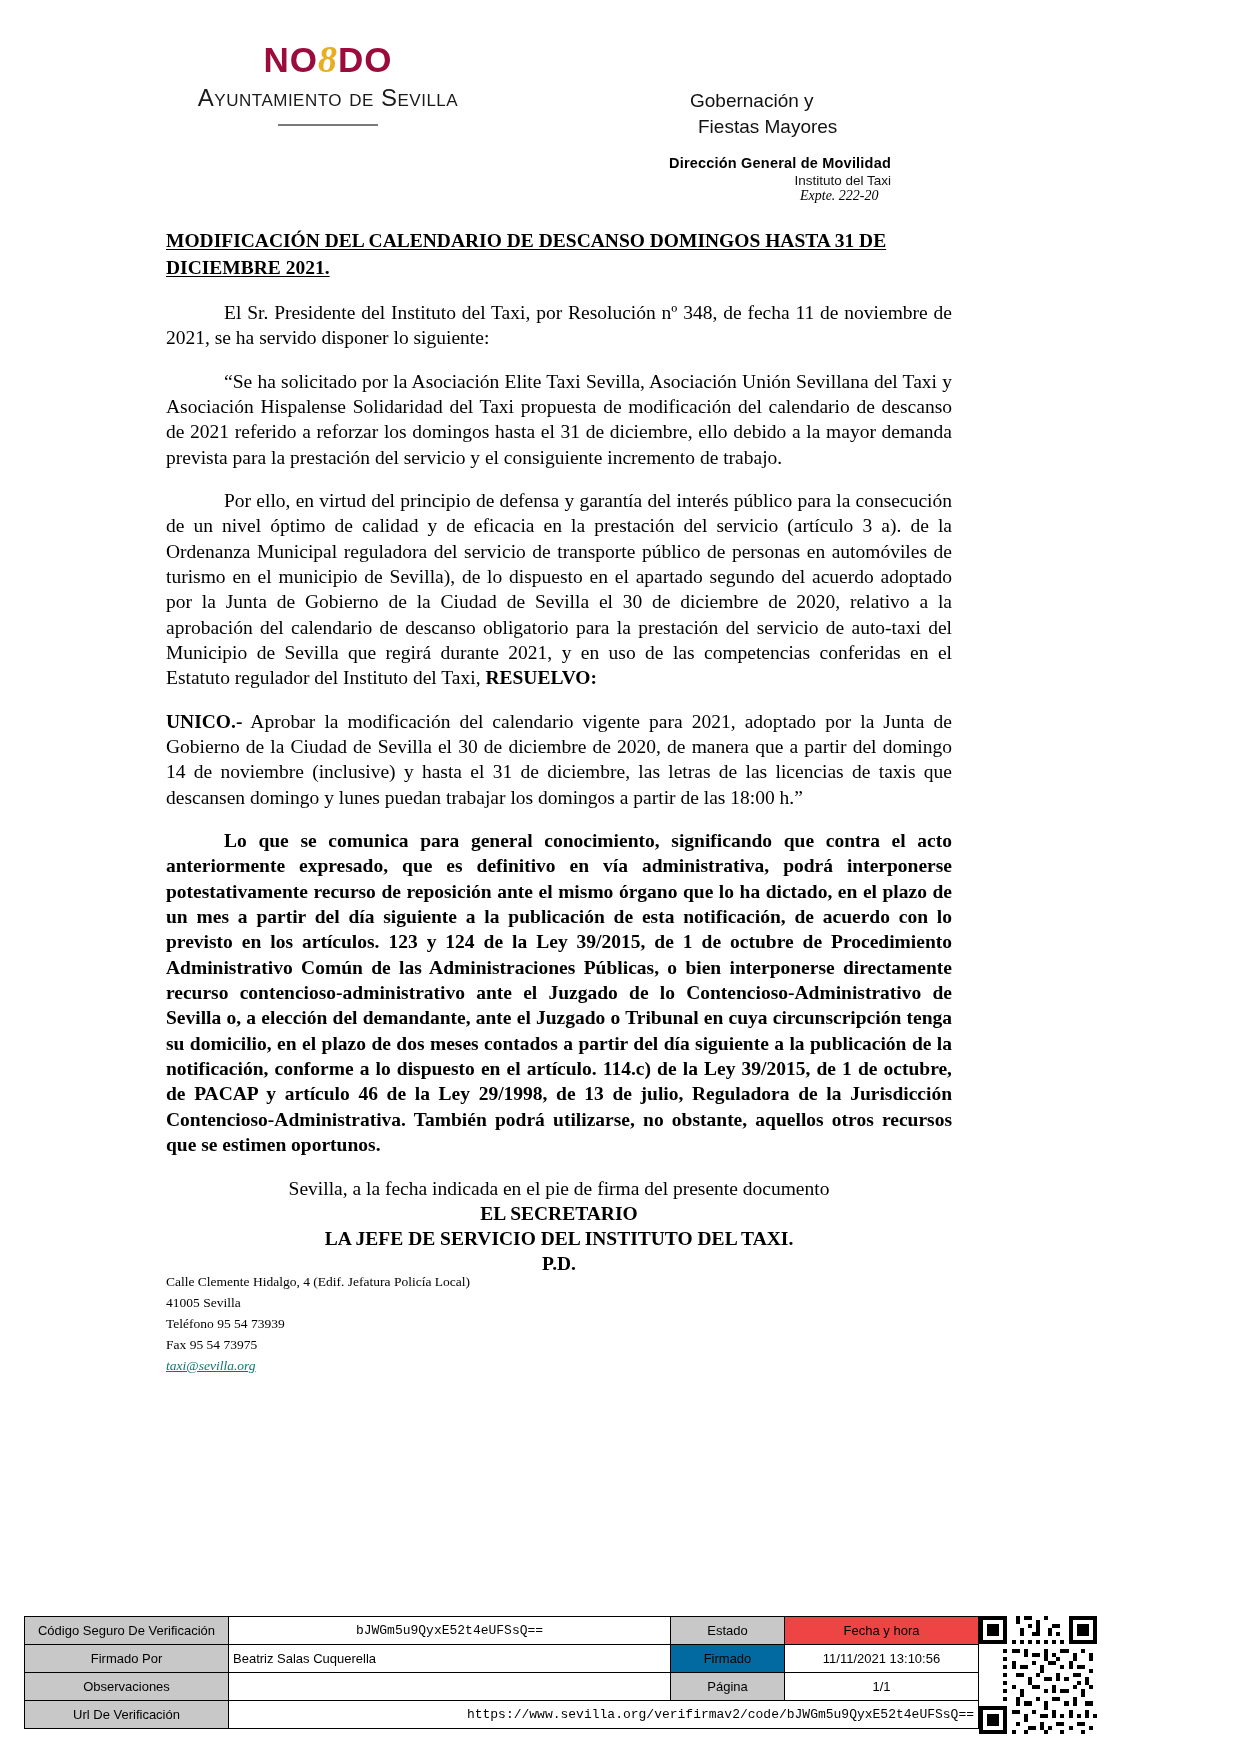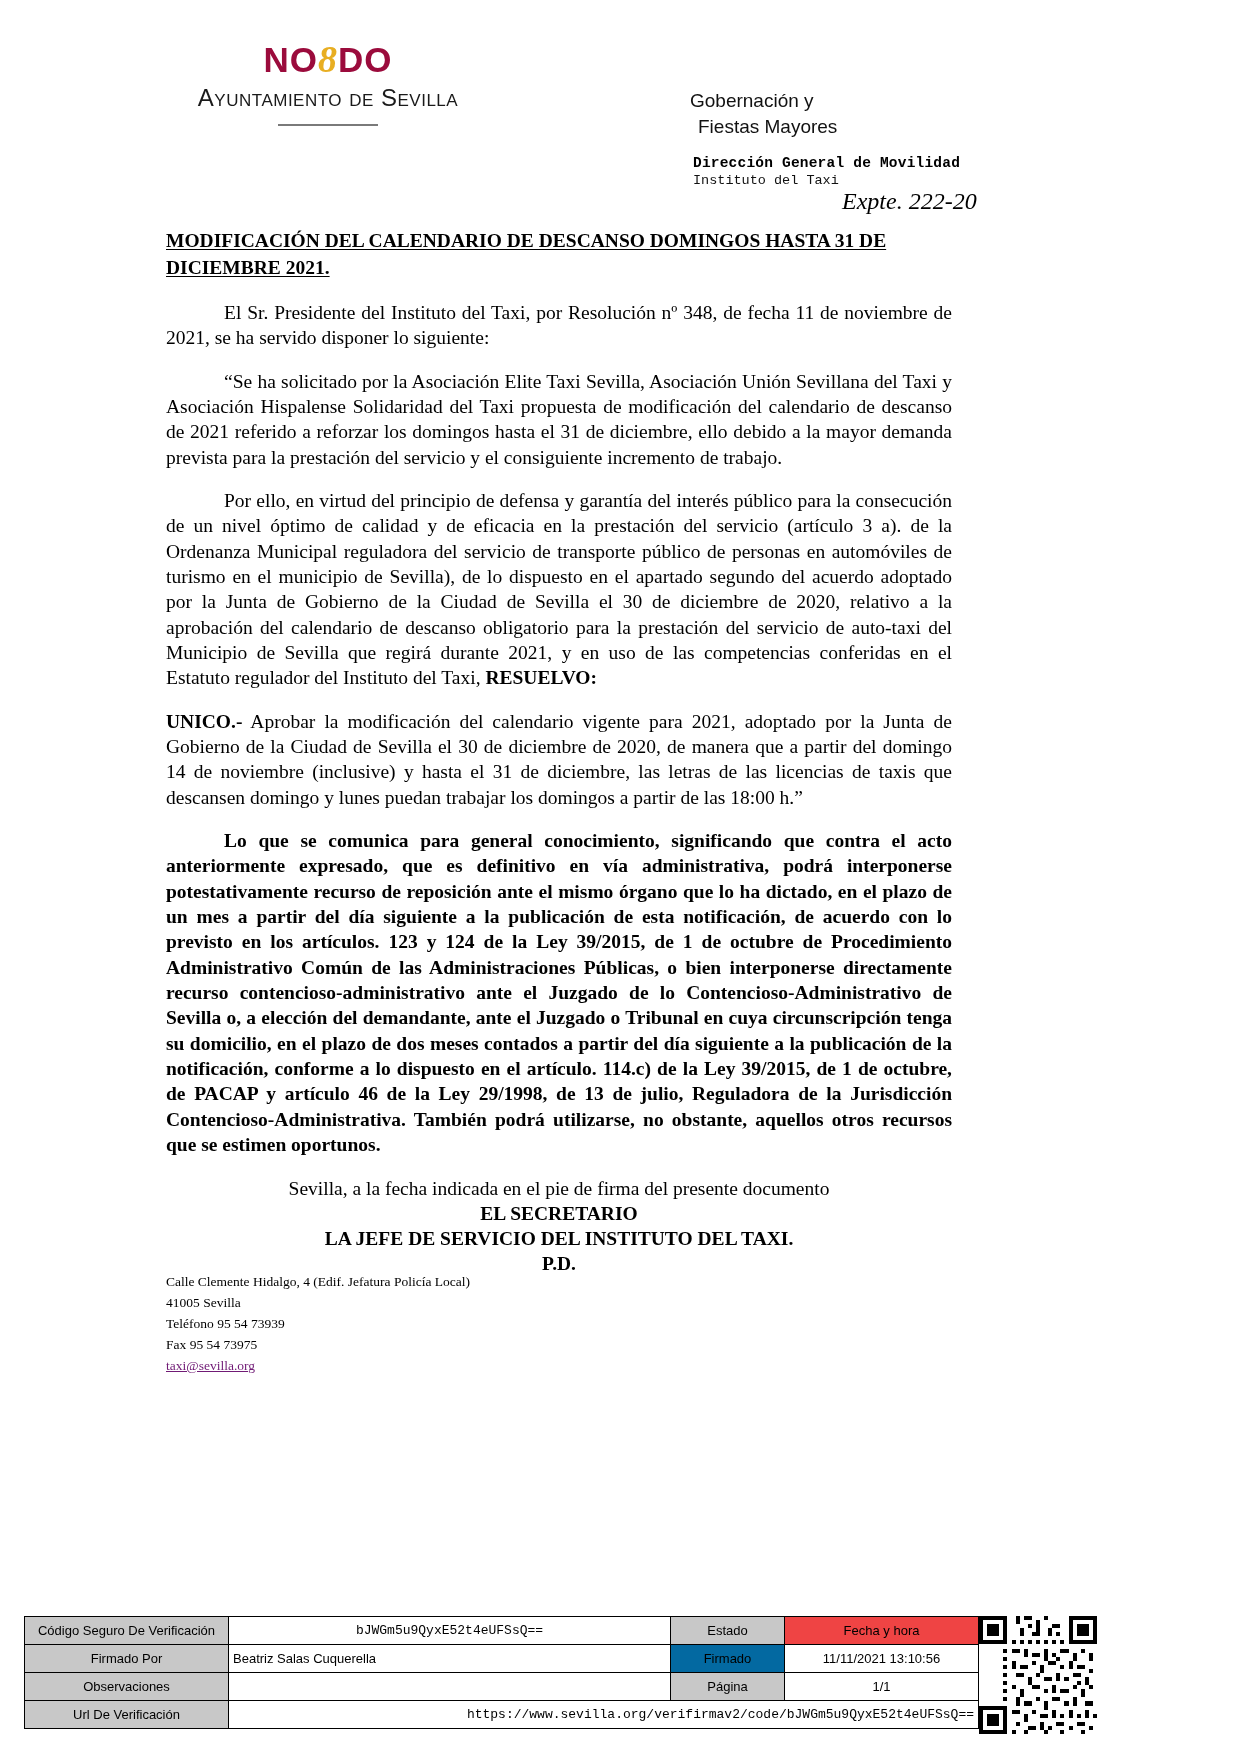--- a/index.html
+++ b/index.html
@@ -66,41 +66,42 @@
   }
   .dept-line {
     font-size: 19px;
     line-height: 1.35;
     color: #111;
   }
   .dept-line.indent { padding-left: 8px; }
 
   .dir-block {
     position: absolute;
-    left: 693px;
+    left: 669px;
     top: 155px;
-    font-family: Liberation Mono, monospace;
+    font-family: Liberation Sans, sans-serif;
+    text-align: right;
   }
   .dir-title {
     font-size: 14.5px;
     font-weight: bold;
     letter-spacing: 0.2px;
     color: #000;
   }
   .dir-sub {
     font-size: 13.5px;
     color: #111;
     margin-top: 2px;
   }
   .expte {
     position: absolute;
-    left: 842px;
+    left: 800px;
     top: 188px;
     font-style: italic;
-    font-size: 24px;
+    font-size: 14px;
     font-family: "Liberation Serif", serif;
   }
 
   
   .page {
     position: absolute;
     left: 166px;
     top: 228px;
     width: 786px;
   }
@@ -143,22 +144,23 @@
   .address {
     position: absolute;
     left: 166px;
     top: 1272px;
     font-size: 13.5px;
     line-height: 1.55;
     font-family: "Liberation Serif", serif;
     color: #000;
   }
   .address a, .address .mail {
-    color: #701a75;
+    color: #0f766e;
     text-decoration: underline;
+    font-style: italic;
   }
 
   
   .verif-wrap {
     position: absolute;
     left: 24px;
     top: 1616px;
     width: 1192px;
     display: flex;
     align-items: flex-start;

